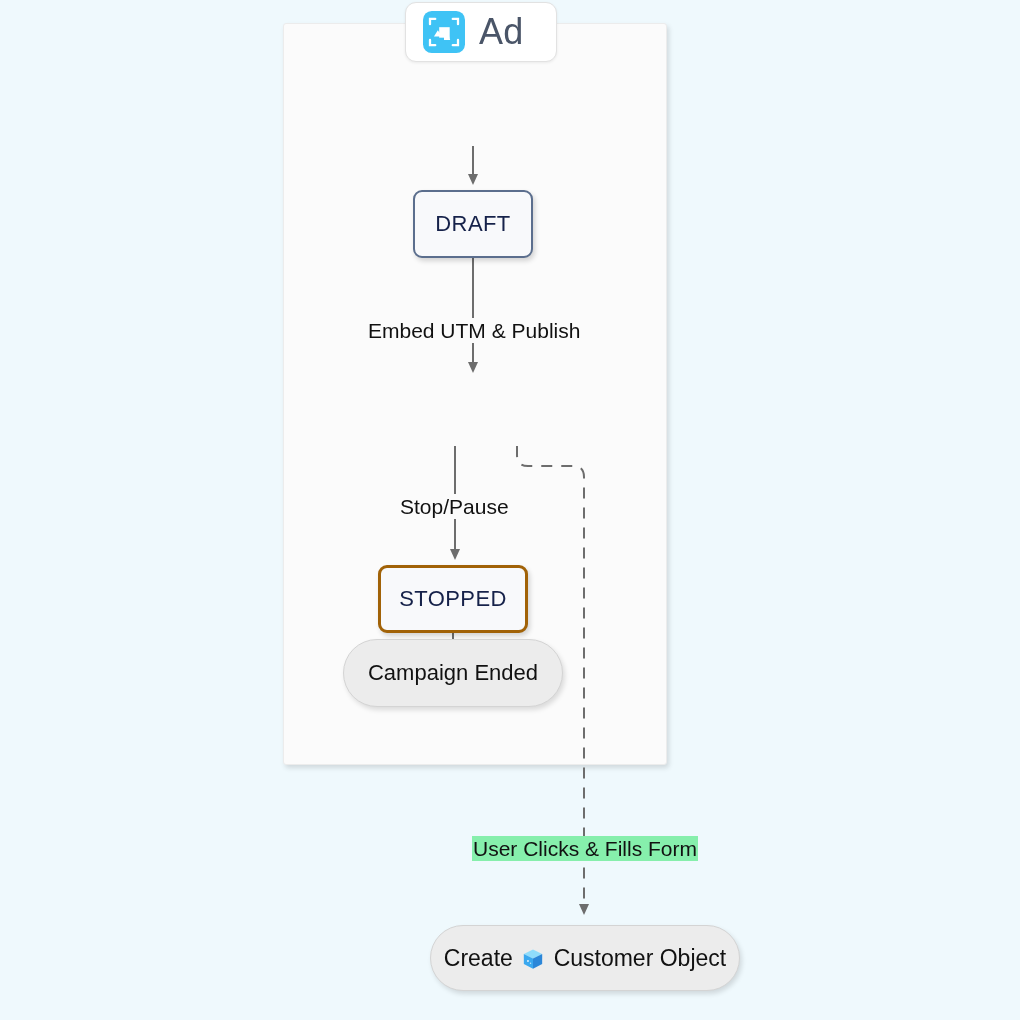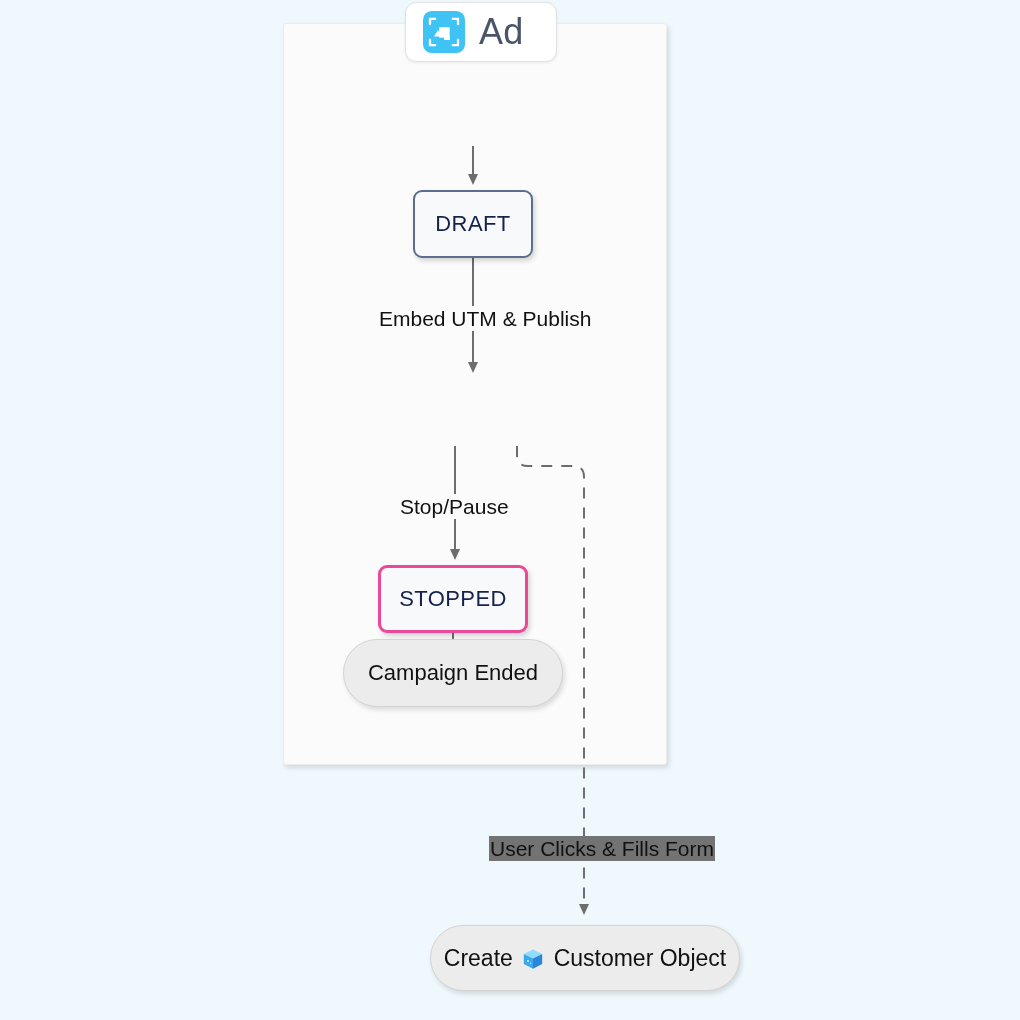--- a/index.html
+++ b/index.html
@@ -63,21 +63,21 @@
 
   .state{
     background:#f8f9fb;
     border-radius:9px;
     box-shadow:2px 3px 5px rgba(0,0,0,.16);
   }
   .state .node-label{font-size:22px;color:#16224a;letter-spacing:.4px;}
 
   .state-draft{border:2.5px solid #5b6e8d;justify-content:center;}
   .state-active{border:3px solid #2f8ef4;background:#e3f0fe;}
-  .state-stopped{border:3px solid #ec4899;justify-content:center;}
+  .state-stopped{border:3px solid #a16207;justify-content:center;}
 
   
   #node-created   {left:300px;top:78px; width:348px;height:68px;}
   #node-draft     {left:413px;top:190px;width:120px;height:68px;}
   #node-active    {left:410px;top:378px;width:126px;height:68px;}
   #node-stopped   {left:378px;top:565px;width:150px;height:68px;}
   #node-ended     {left:343px;top:639px;width:220px;height:68px;}
   #node-customer  {left:430px;top:925px;width:310px;height:66px;}
 
   #node-customer .node-label{font-size:23px;}
@@ -86,23 +86,23 @@
   
   .edge-label{
     position:absolute;
     background:#fbfbfb;
     font-size:21px;color:#111111;
     line-height:1;
     white-space:nowrap;
     z-index:5;
     padding:2px 1px;
   }
-  #label-embed {left:367px;top:306px;margin-left:11px;}
+  #label-embed {left:367px;top:318px;}
   #label-stop  {left:399px;top:494px;}
-  #label-form  {left:472px;top:836px;background:#737373;margin-left:17px;}
+  #label-form  {left:472px;top:836px;background:#86efac;}
 
   svg.edges{position:absolute;left:0;top:0;width:1020px;height:1020px;z-index:2;pointer-events:none;}
 </style>
 </head>
 <body>
 
 <div id="stage">
 
   <div class="subgraph"></div>
 

